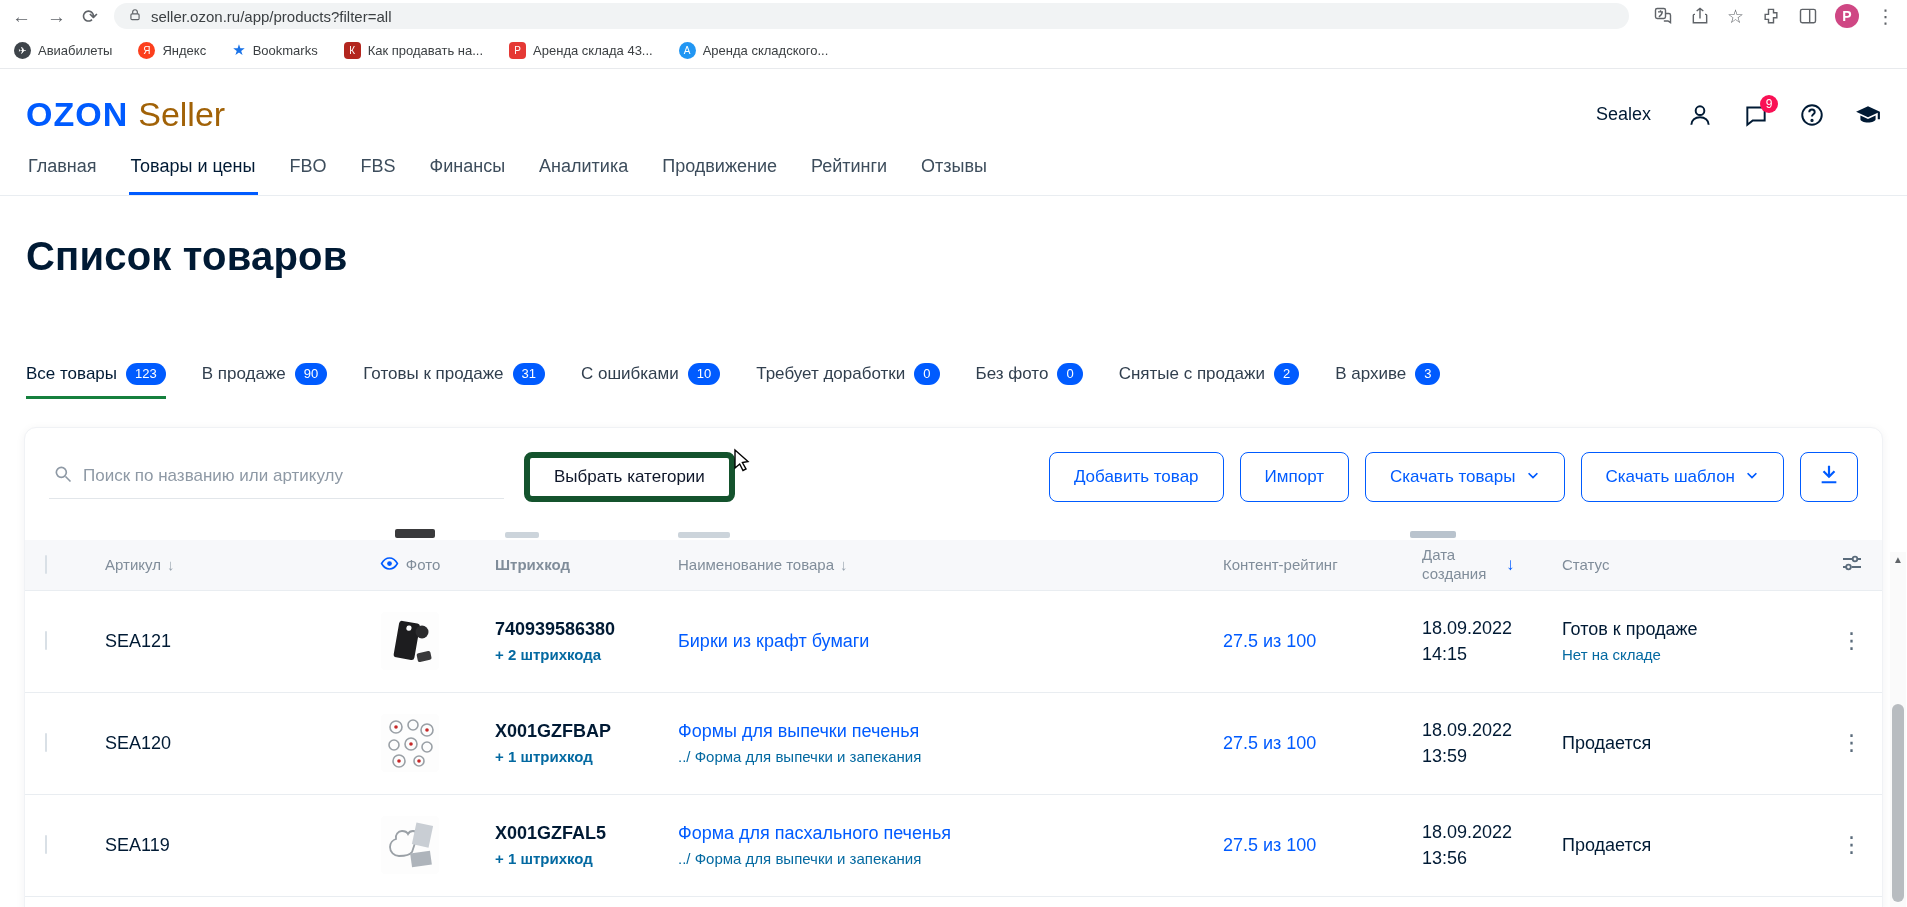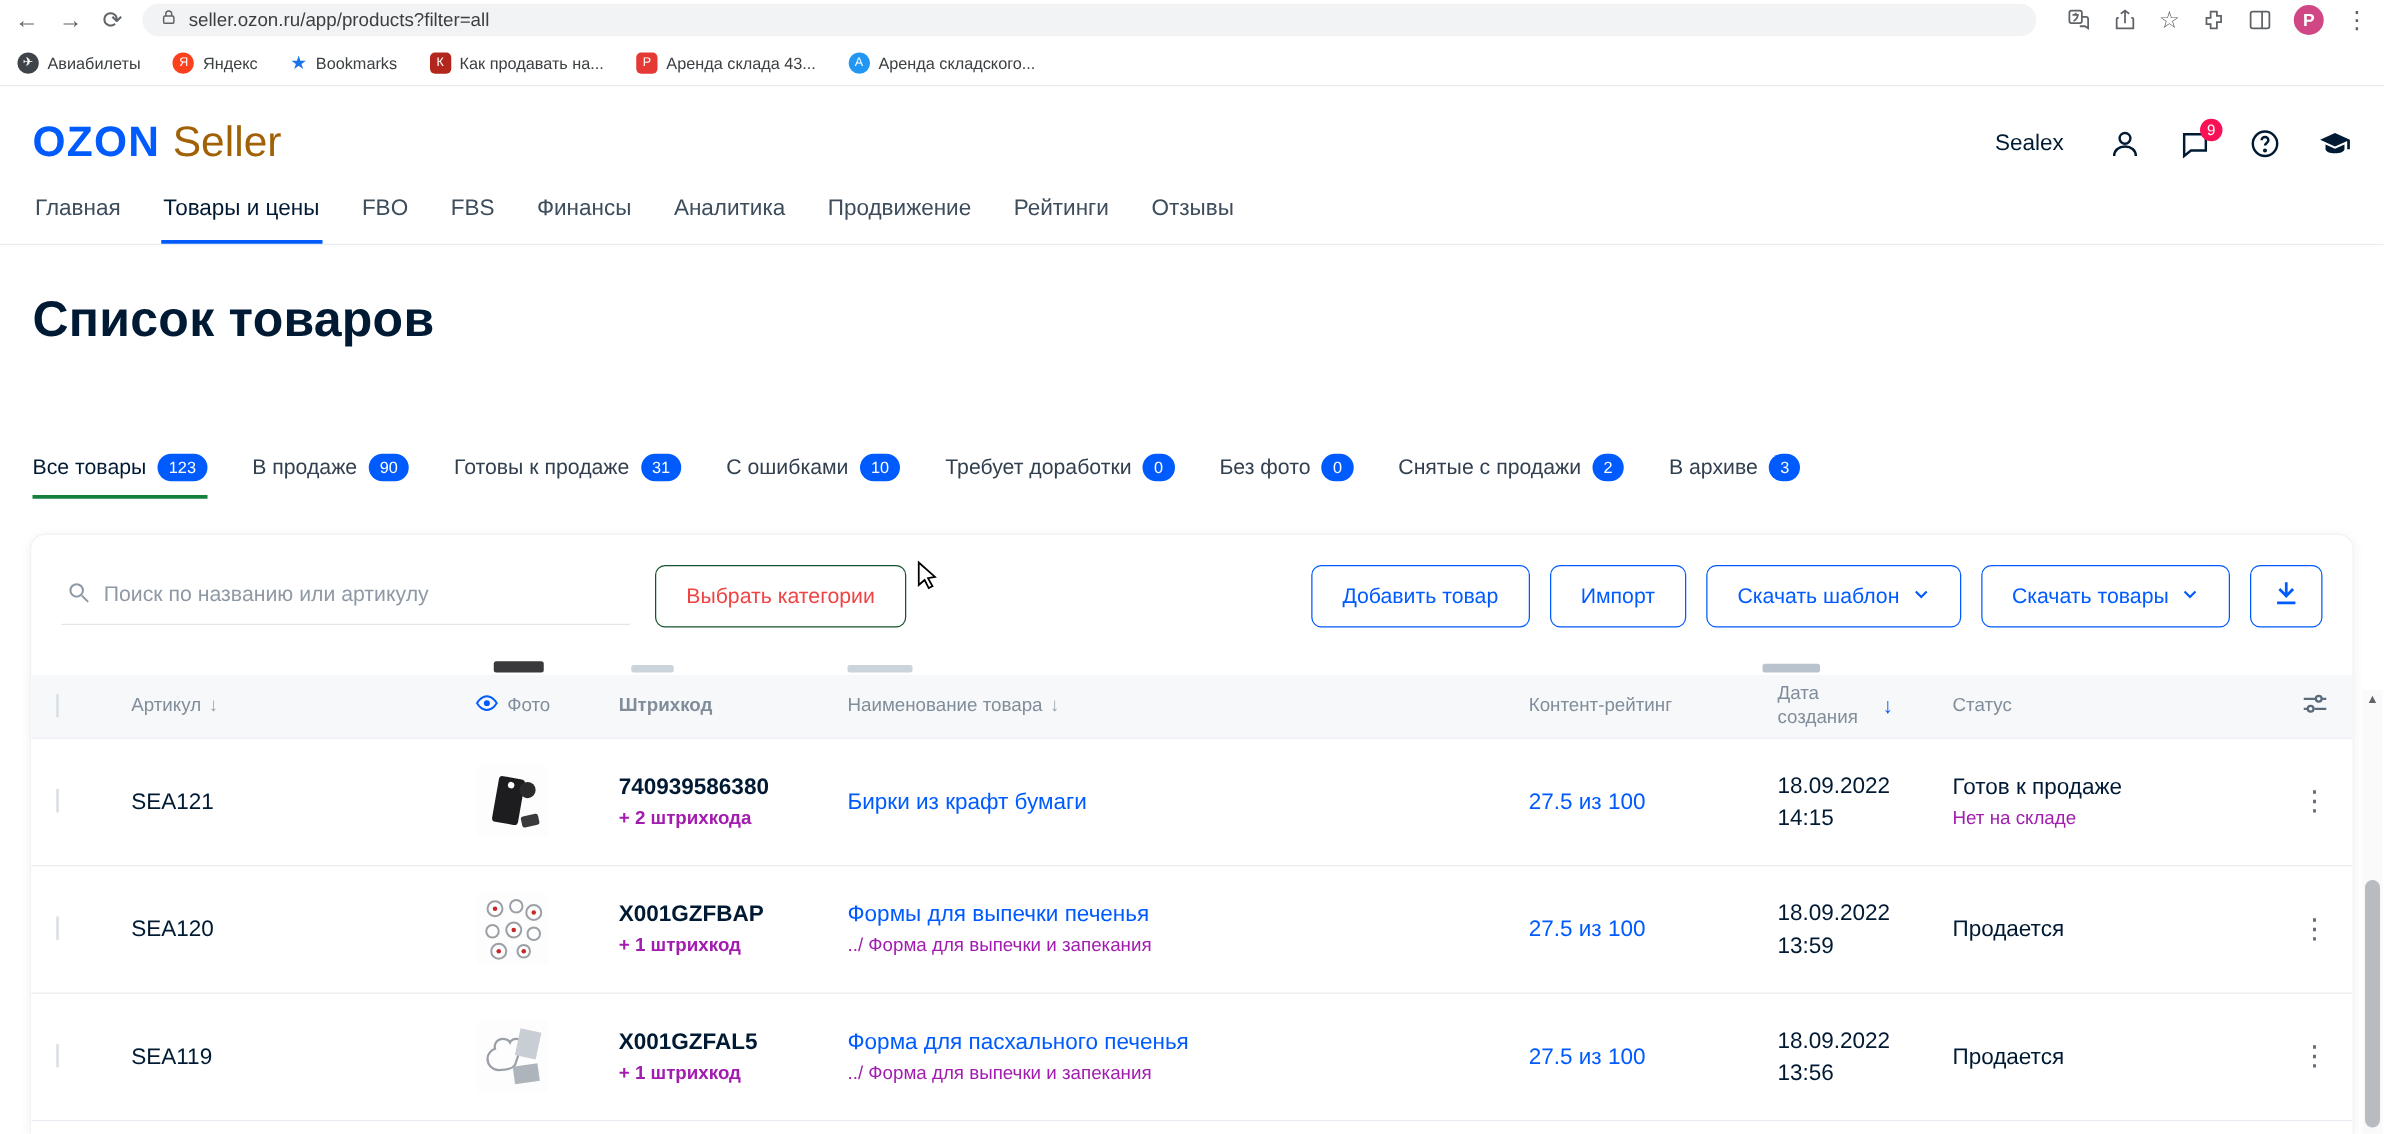--- a/index.html
+++ b/index.html
@@ -54,21 +54,21 @@
   
   .card { margin:28px 24px 0; border:1px solid #f0f2f5; border-radius:12px 12px 0 0;
           box-shadow:0 2px 10px rgba(0,26,52,0.06); overflow:hidden; background:#fff; }
   .toolbar { display:flex; align-items:center; padding:24px; gap:20px; }
   .search { width:455px; display:flex; align-items:center; gap:10px; border-bottom:1px solid #e2e6ea;
             padding:10px 4px; }
   .search input { border:none; outline:none; flex:1; font-size:17px; font-family:inherit; color:#001a34; }
   .search input::placeholder { color:#8e99a5; }
   .btn { height:50px; display:flex; align-items:center; gap:10px; background:#fff; border-radius:8px;
          font-size:17px; padding:0 24px; cursor:pointer; font-family:inherit; white-space:nowrap; }
-  .btn-gray { border:1px solid #14532d; color:#ef4444; }
+  .btn-gray { border:6px solid #14532d; color:#0f172a; }
   .btn-blue { border:1px solid #005bff; color:#005bff; }
   .toolbar-right { margin-left:auto; display:flex; gap:16px; }
   .btn-icon { width:58px; justify-content:center; padding:0; }
 
   
   .sliver { height:14px; position:relative; overflow:hidden; }
   .sliver .frag { position:absolute; bottom:2px; border-radius:2px; }
   .thead { display:flex; align-items:center; height:50px; background:#f7f8fa; color:#808d9a; font-size:15px; }
   .trow { display:flex; align-items:center; min-height:102px; border-top:1px solid #e9edf1; background:#fff; }
   .c-check { width:64px; padding-left:20px; }
@@ -80,21 +80,21 @@
   .c-date { width:150px; padding-left:20px; }
   .c-status { width:270px; padding-left:10px; }
   .c-menu { width:60px; display:flex; justify-content:center; }
   .checkbox { width:24px; height:24px; border-radius:5px; background:#eef1f5; border:1px solid #d9e0e6; cursor:pointer; }
   .sort { color:#9aa5b0; font-size:15px; margin-left:6px; cursor:pointer; }
   .sort.blue { color:#005bff; font-size:17px; }
   .hdr-2line { display:flex; align-items:center; gap:6px; }
   .hdr-2line .txt { width:72px; line-height:1.25; }
   .photo-thumb { width:58px; height:58px; border-radius:4px; overflow:hidden; background:#fff; cursor:pointer; }
   .cell-main { font-size:18px; color:#001a34; }
-  .cell-sub { font-size:15px; color:#a21caf; margin-top:6px; }
+  .cell-sub { font-size:15px; color:#0369a1; margin-top:6px; }
   .name-link { font-size:18px; color:#005bff; cursor:pointer; }
   .rating-link { font-size:18px; color:#005bff; cursor:pointer; }
   .date-lines { font-size:18px; line-height:1.45; }
   .kebab { font-size:22px; color:#5a6b7b; cursor:pointer; letter-spacing:1px; }
   .tune-icon { cursor:pointer; }
 
   
   .tbl-scrollbar { position:absolute; right:1px; top:552px; width:16px; height:355px; background:#fafafa; }
   .tbl-scrollbar .up { position:absolute; top:2px; left:2px; width:12px; height:12px; color:#606468; font-size:10px; text-align:center; line-height:12px; }
   .tbl-scrollbar .thumb { position:absolute; left:2px; top:152px; width:12px; height:198px; background:#b8bcc0; border-radius:6px; cursor:pointer; }
@@ -268,29 +268,29 @@
             <path d="M15 15l6 6"></path>
           </svg>
       </span>
       <input type="text" placeholder="Поиск по названию или артикулу" style="">
     </div>
     <button class="btn btn-gray">Выбрать категории</button>
     <div class="toolbar-right">
       <button class="btn btn-blue">Добавить товар</button>
       <button class="btn btn-blue">Импорт</button>
       <button class="btn btn-blue">
-        <span>Скачать шаблон</span>
+        <span>Скачать товары</span>
         <span>
           <svg width="14" height="14" viewBox="0 0 16 16" fill="none" stroke="#005bff" stroke-width="2">
               <path d="M3 6l5 5 5-5"></path>
             </svg>
         </span>
       </button>
       <button class="btn btn-blue">
-        <span>Скачать товары</span>
+        <span>Скачать шаблон</span>
         <span>
           <svg width="14" height="14" viewBox="0 0 16 16" fill="none" stroke="#005bff" stroke-width="2">
               <path d="M3 6l5 5 5-5"></path>
             </svg>
         </span>
       </button>
       <button class="btn btn-blue btn-icon">
         <span>
           <svg width="22" height="22" viewBox="0 0 24 24" fill="none" stroke="#005bff" stroke-width="2.4">
               <path d="M12 3v11M6 9l6 6 6-6"></path>

